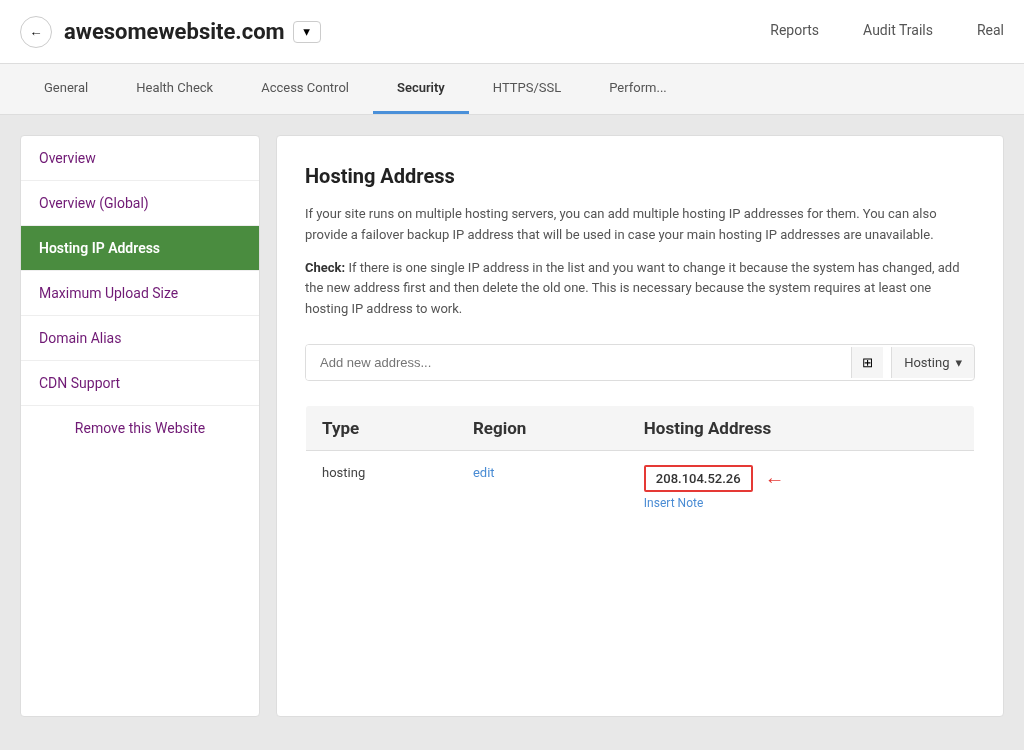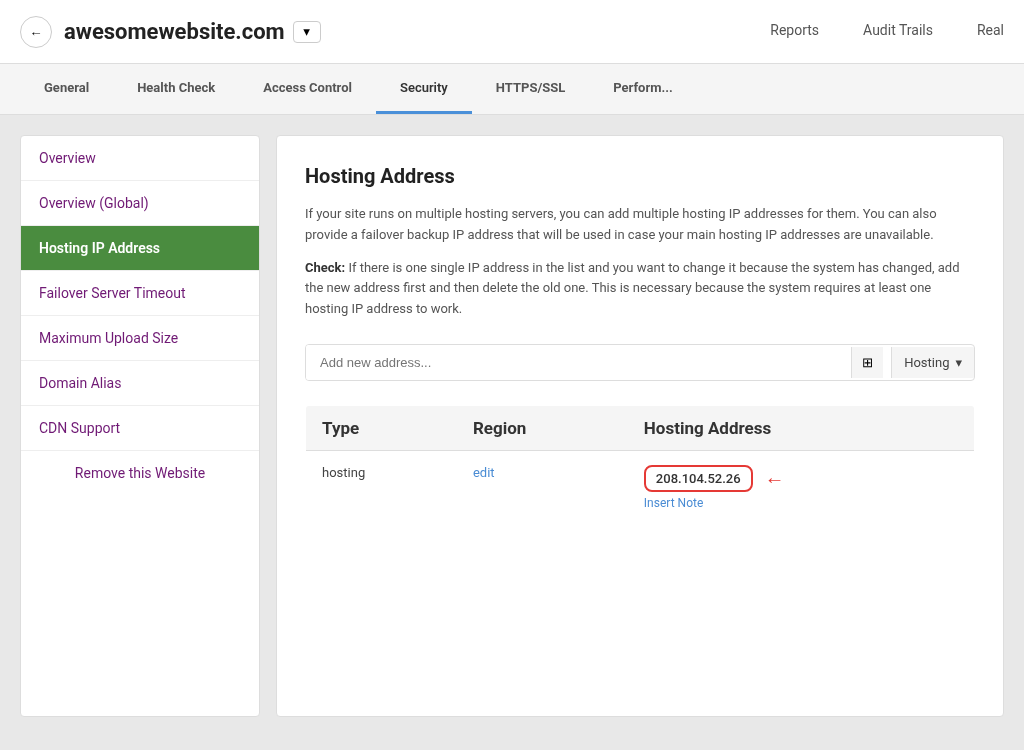--- a/index.html
+++ b/index.html
@@ -65,21 +65,20 @@
       padding: 0 20px;
       gap: 0;
     }
     .sub-tab {
       padding: 16px 24px;
       font-size: 13px;
       color: #555;
       cursor: pointer;
       border-bottom: 3px solid transparent;
       white-space: nowrap;
-      font-weight: bold;
     }
     .sub-tab.active {
       color: #333;
       font-weight: 600;
       border-bottom: 3px solid #4a90d9;
     }
 
     
     .main-content {
       display: flex;
@@ -215,21 +214,21 @@
       text-decoration: none;
     }
 
     .address-cell {
       display: flex;
       align-items: flex-start;
       gap: 12px;
     }
     .address-box {
       border: 2px solid #e53935;
-      border-radius: 8px;
+      border-radius: 2px;
       padding: 4px 10px;
       font-size: 13px;
       font-weight: 500;
       color: #333;
     }
     .arrow-indicator {
       color: #e53935;
       font-size: 20px;
       line-height: 1;
       margin-top: 2px;
@@ -270,21 +269,20 @@
   <div class="sub-tab">HTTPS/SSL</div>
   <div class="sub-tab">Perform...</div>
 </div>
 
 <div class="main-content">
 
   <div class="sidebar">
     <div class="sidebar-item">Overview</div>
     <div class="sidebar-item">Overview (Global)</div>
     <div class="sidebar-item active">Hosting IP Address</div>
-    <div class="sidebar-item">Failover Server Timeout</div>
     <div class="sidebar-item">Maximum Upload Size</div>
     <div class="sidebar-item">Domain Alias</div>
     <div class="sidebar-item">CDN Support</div>
     <div class="sidebar-item">Remove this Website</div>
   </div>
 
   <div class="content-panel">
 
     <div class="panel-title">Hosting Address</div>
 

